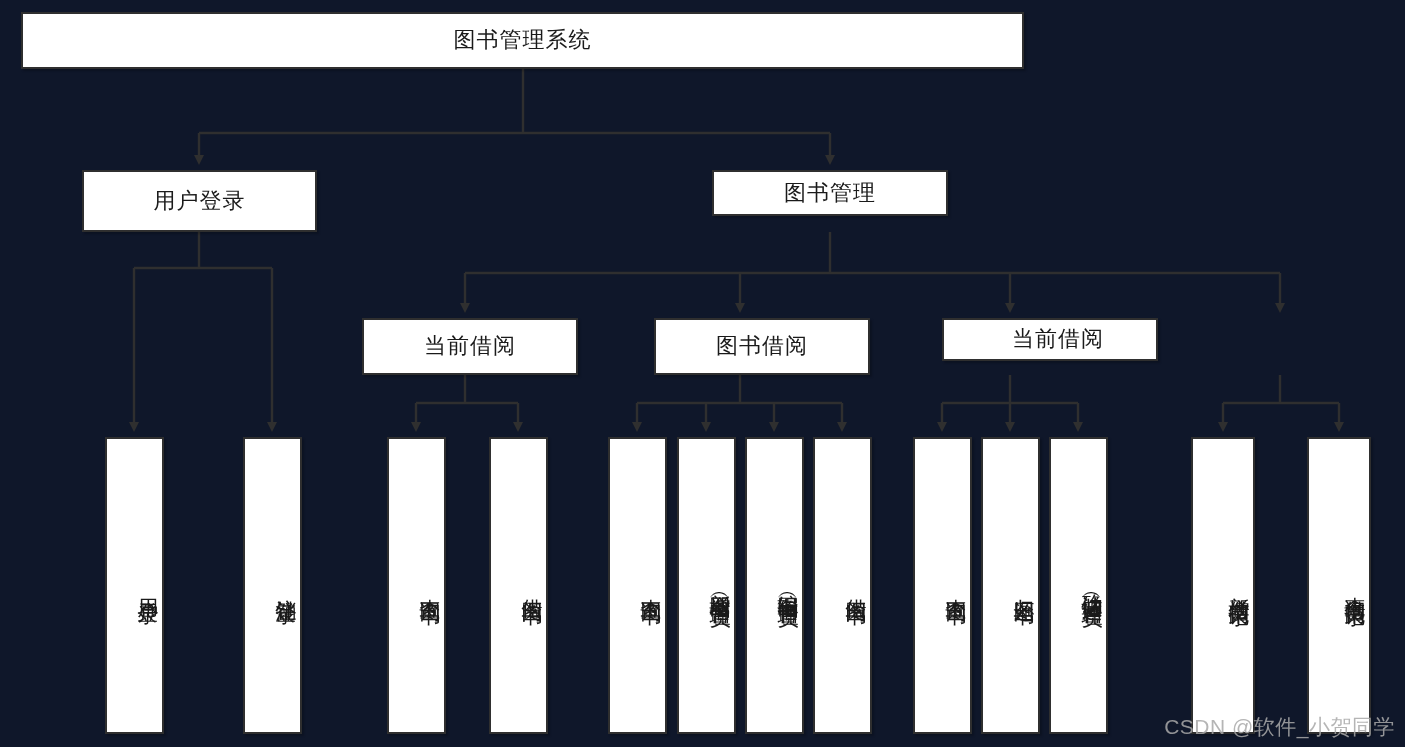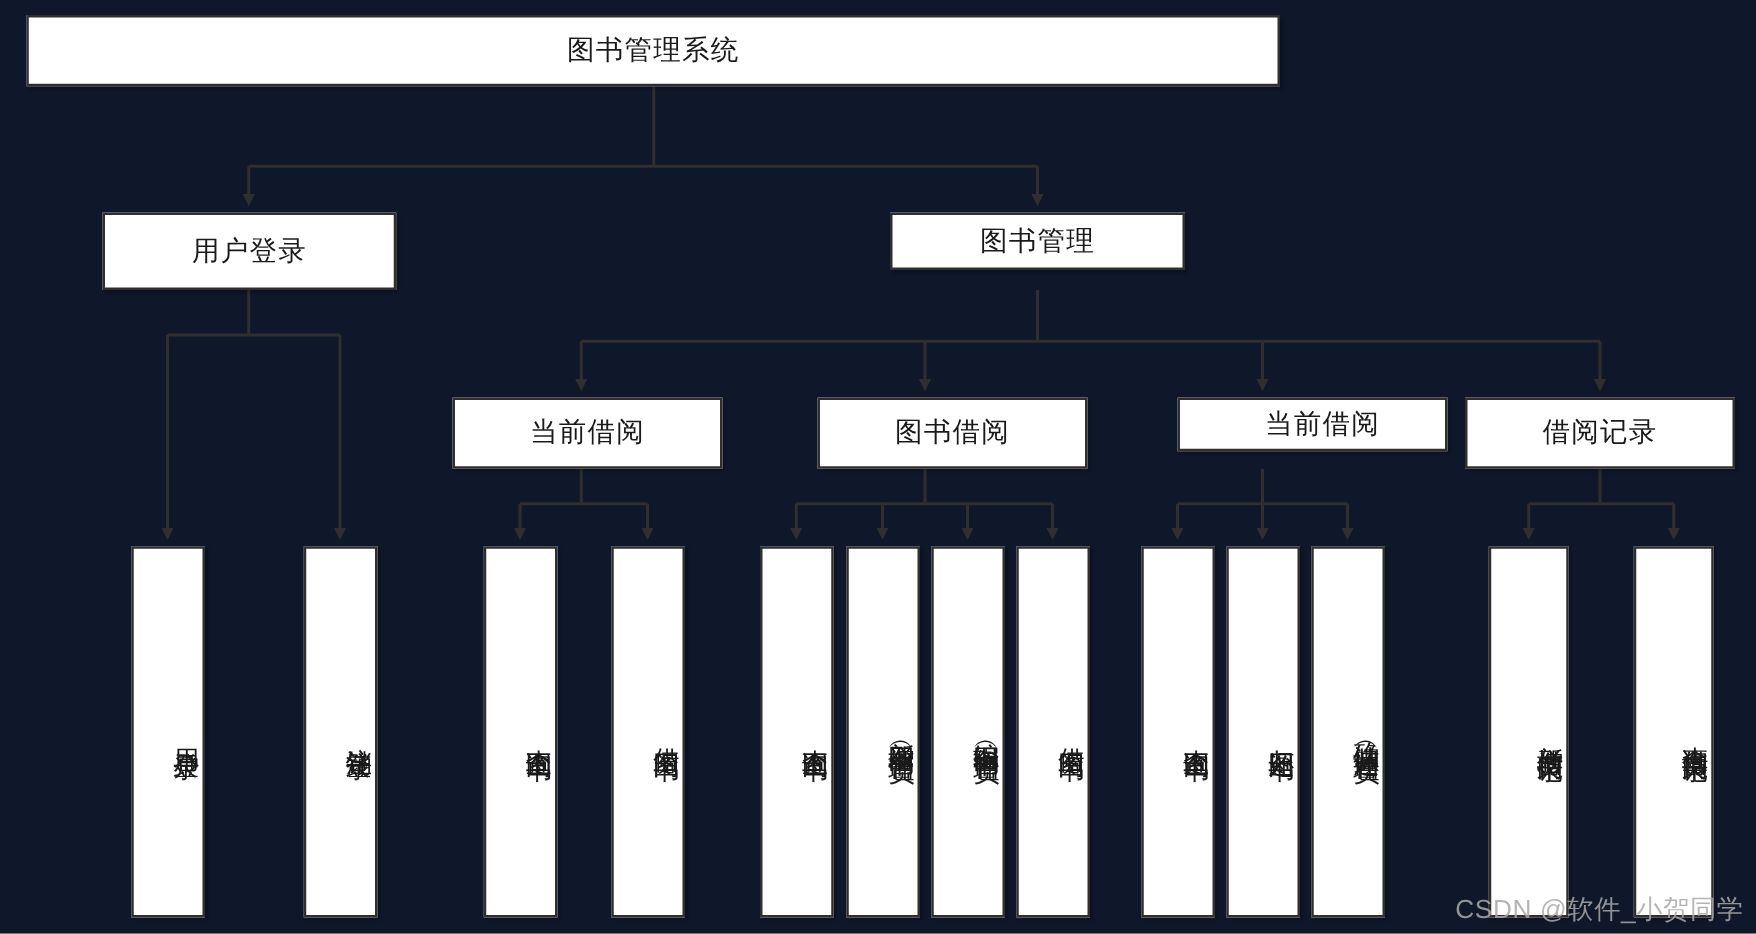--- a/index.html
+++ b/index.html
@@ -148,23 +148,20 @@
   </div>
 
   <div class="node horizontal" style="left:654px; top:318px; width:216px; height:57px;">
     <span class="node-label">图书借阅</span>
   </div>
 
   <div class="node horizontal" style="left:942px; top:318px; width:216px; height:43px;padding-left:16px;">
     <span class="node-label">当前借阅</span>
   </div>
 
-  <div class="node horizontal" style="left:1172px; top:318px; width:216px; height:57px;">
-    <span class="node-label">借阅记录</span>
-  </div>
 
   <div class="node vertical" style="left:105px; top:437px; width:59px; height:297px;">
     <span class="node-label">用户登录</span>
   </div>
 
   <div class="node vertical" style="left:243px; top:437px; width:59px; height:297px;">
     <span class="node-label">注销登录</span>
   </div>
 
   <div class="node vertical" style="left:387px; top:437px; width:59px; height:297px;">

